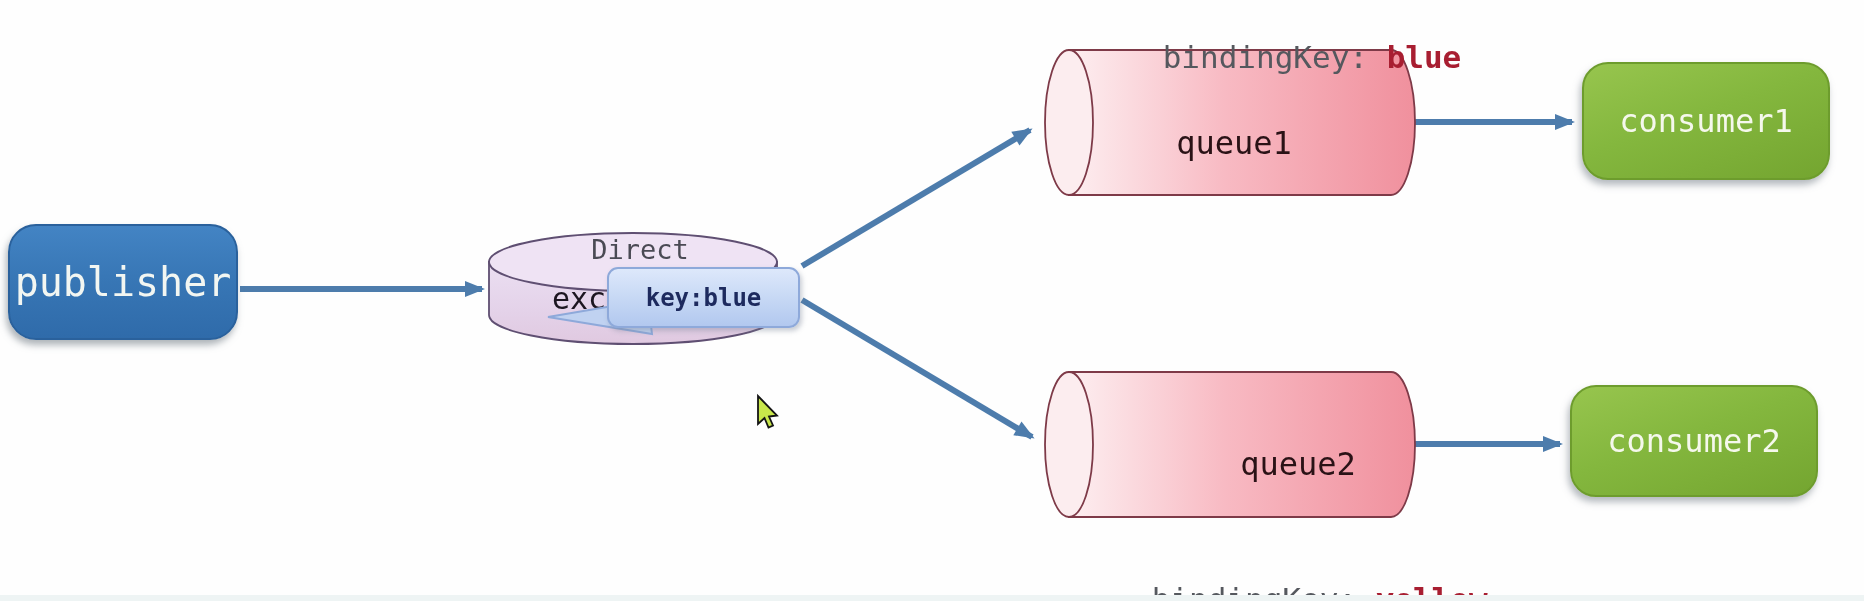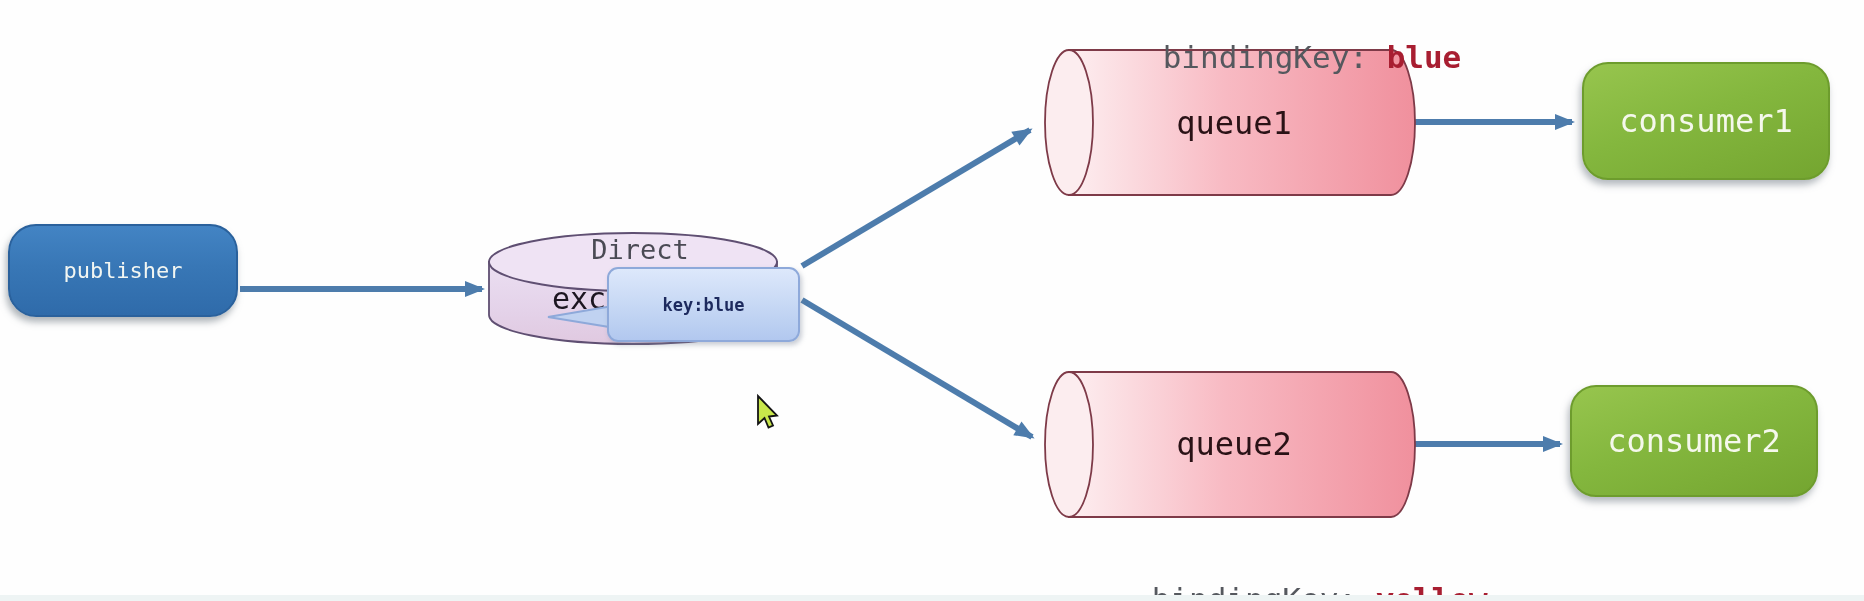--- a/index.html
+++ b/index.html
@@ -23,26 +23,26 @@
   
   .node {
     position: absolute;
     display: flex;
     align-items: center;
     justify-content: center;
     color: #f2f6f2;
     z-index: 1;
   }
   .node-publisher {
-    left: 8px; top: 224px; width: 230px; height: 93px;
+    left: 8px; top: 224px; width: 230px; height: 116px;
     border-radius: 28px;
     background: linear-gradient(180deg, #4384c4 0%, #3877b6 45%, #2f6baa 100%);
     border: 2px solid #2a619c;
     box-shadow: -2px 5px 7px rgba(110,120,130,0.55);
-    font-size: 22px;
+    font-size: 40px;
   }
   .node-consumer1 {
     left: 1582px; top: 62px; width: 248px; height: 118px;
   }
   .node-consumer2 {
     left: 1570px; top: 385px; width: 248px; height: 112px;
   }
   .node-consumer1, .node-consumer2 {
     border-radius: 26px;
     background: linear-gradient(160deg, #97c54e 0%, #84b73e 45%, #74a530 100%);
@@ -54,23 +54,24 @@
 
   
   .queue-label {
     position: absolute;
     display: flex;
     align-items: center;
     justify-content: center;
     font-size: 32px;
     color: #2a1216;
     z-index: 1;
+    margin-top: 20px;
   }
   .queue1-label { left: 1069px; top: 50px;  width: 330px; height: 145px; }
-  .queue2-label { left: 1069px; top: 372px; width: 330px; height: 143px; }
+  .queue2-label { left: 1133px; top: 372px; width: 330px; height: 143px; }
 
   .direct-label {
     position: absolute;
     left: 560px; top: 235px; width: 160px; height: 30px;
     line-height: 30px;
     text-align: center;
     font-size: 27px;
     color: #4a4a54;
     z-index: 1;
   }
@@ -84,29 +85,29 @@
   }
 
   
   .tooltip-tail-svg {
     position: absolute;
     left: 540px; top: 292px;
     z-index: 2;
   }
   .tooltip {
     position: absolute;
-    left: 607px; top: 267px; width: 193px; height: 75px;
+    left: 607px; top: 267px; width: 193px; height: 61px;
     border-radius: 11px;
     background: linear-gradient(180deg, #dde8fb 0%, #c5d7f4 55%, #b2c8ef 100%);
     border: 2px solid #8ea9da;
     box-shadow: 2px 3px 5px rgba(120,130,150,0.4);
     display: flex;
     align-items: center;
     justify-content: center;
-    font-size: 17px;
+    font-size: 24px;
     font-weight: bold;
     color: #1d2a5e;
     z-index: 3;
   }
 
   
   .binding-row {
     position: absolute;
     white-space: pre;
     font-size: 31px;

